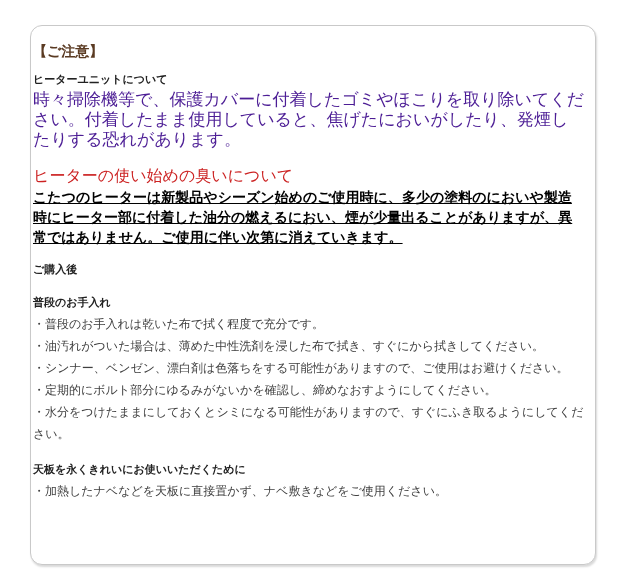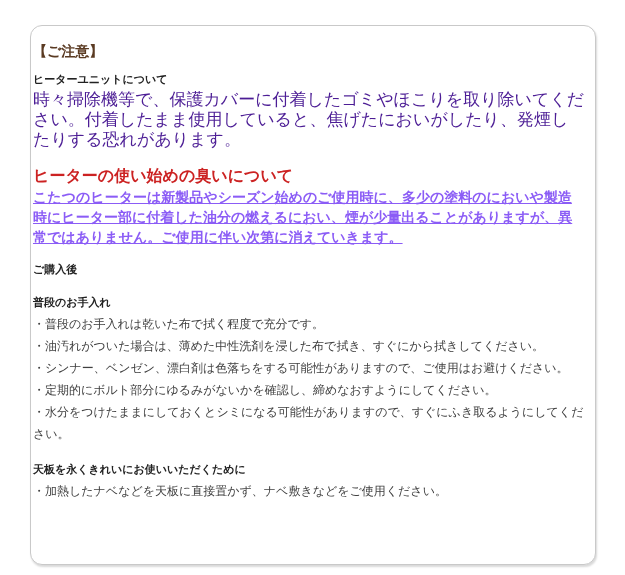--- a/index.html
+++ b/index.html
@@ -36,29 +36,29 @@
   }
   .section-body {
     font-size: 17px;
     line-height: 20px;
     color: #4c1d95;
   }
   .alert-section { margin-bottom: 13px; }
   .alert-heading {
     font-size: 16px;
     line-height: 21px;
-    font-weight: bold;
+    font-weight: normal;
     color: #cc2222;
     margin-bottom: 1px;
   }
   .alert-body {
     font-size: 14px;
     line-height: 20px;
     font-weight: bold;
-    color: #8b5cf6;
+    color: #000000;
     text-decoration: underline;
   }
   .bullet-line {
     font-size: 12px;
     line-height: 22px;
     color: #404040;
   }
 </style>
 </head>
 <body>

